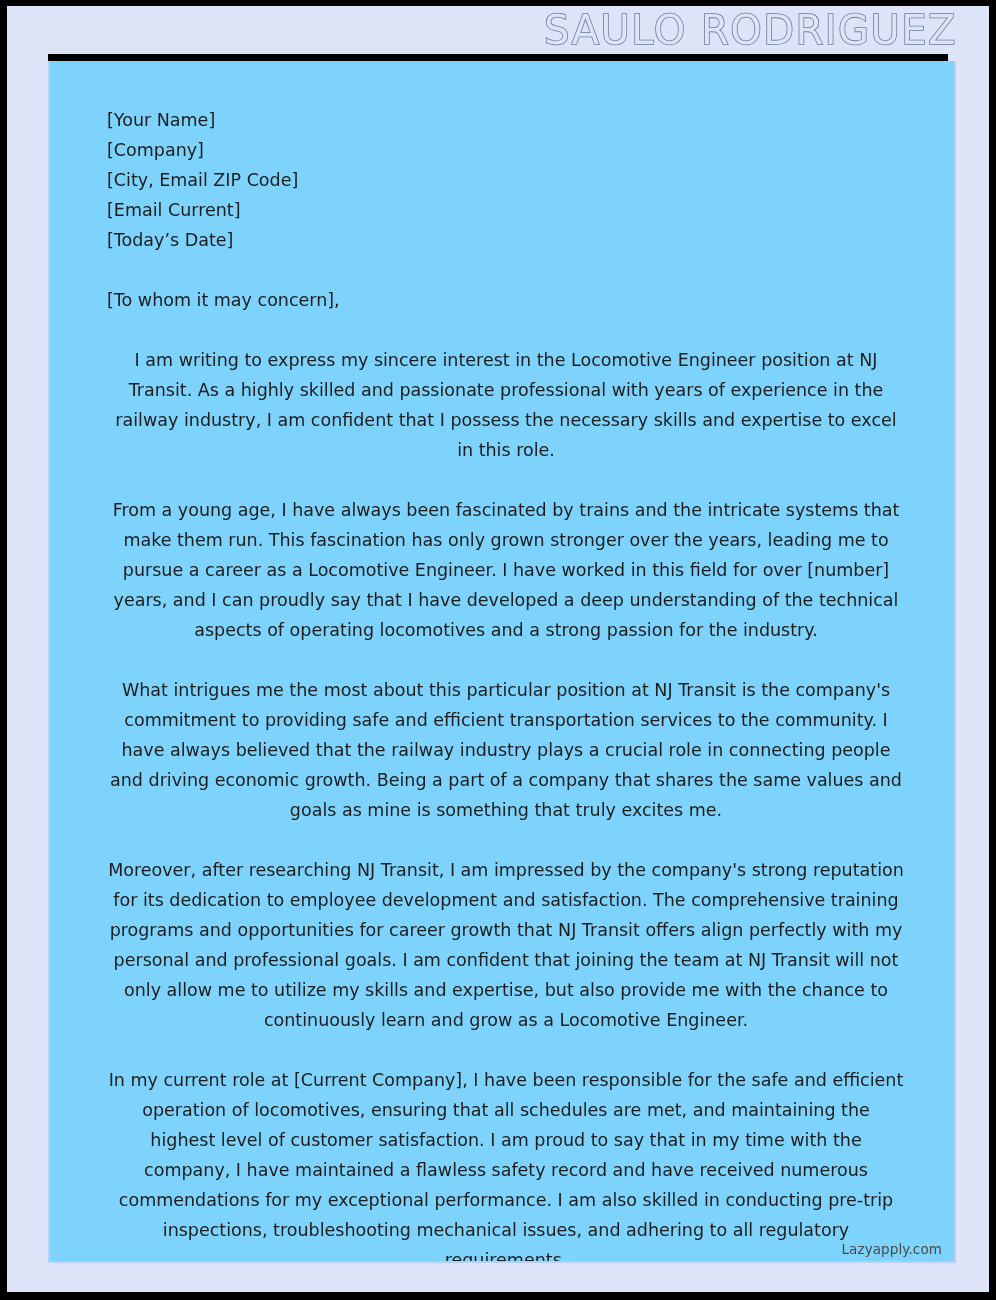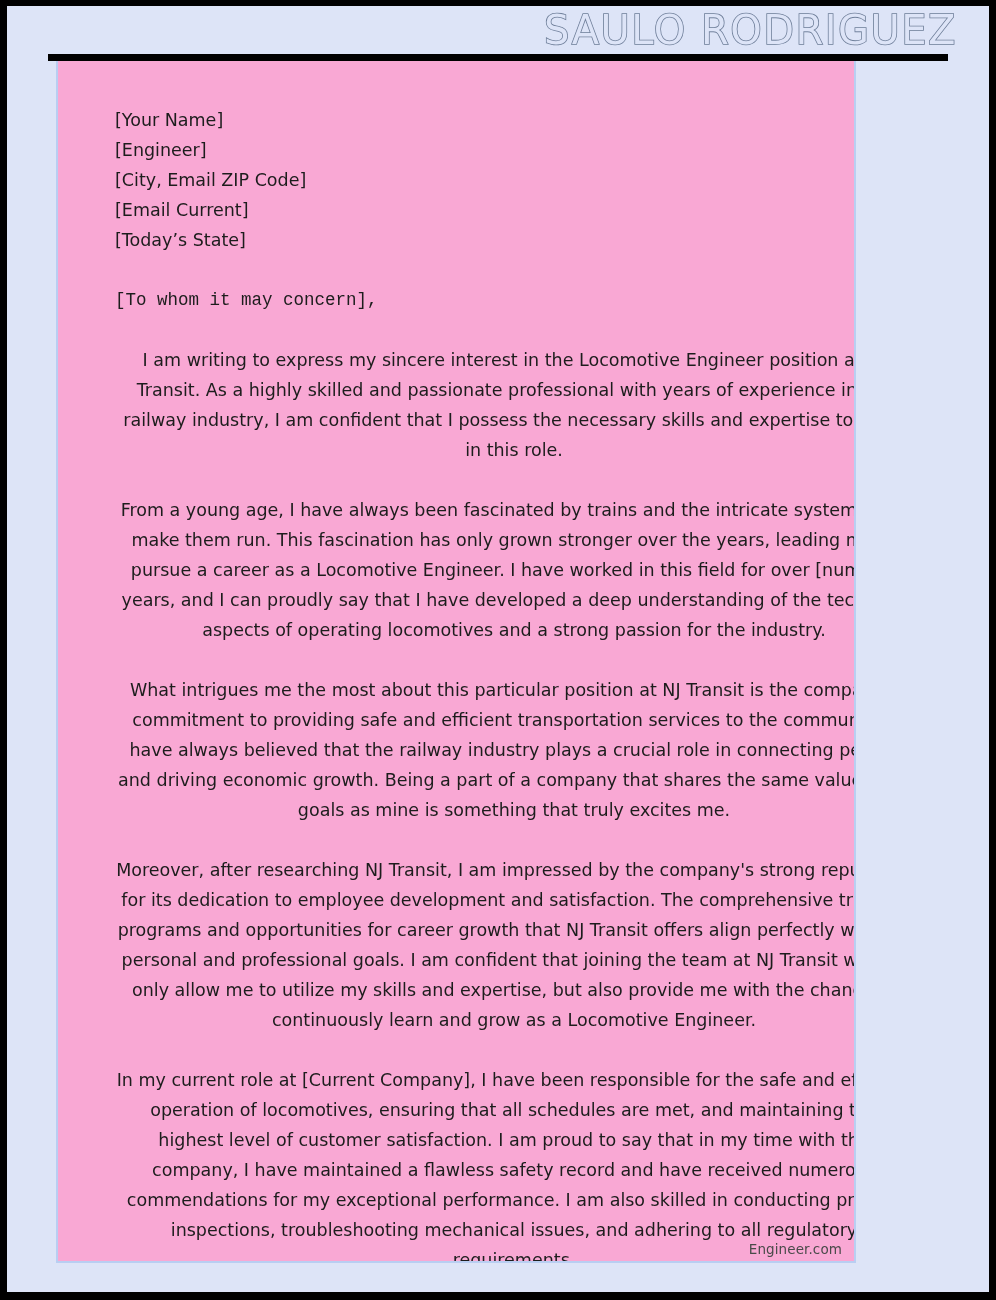--- a/index.html
+++ b/index.html
@@ -63,29 +63,28 @@
     width: 900px;
     height: 7px;
     background: #000000;
   }
 
   
   .letter-card {
     position: absolute;
     left: 41px;
     top: 55px;
-    width: 800px;
+    width: 908px;
     height: 1202px;
-    background: #f9a8d4;
+    background: #7dd3fc;
     border-left: 2px solid #b9cef2;
     border-right: 2px solid #b9cef2;
     border-bottom: 2px solid #b9cef2;
     box-sizing: border-box;
     overflow: hidden;
-    margin-left: 8px;
   }
 
   .letter-body {
     position: absolute;
     left: 57px;
     top: 44px;
     width: 798px;
     font-family: "DejaVu Sans", sans-serif;
     font-size: 17.5px;
     line-height: 30px;
@@ -94,21 +93,20 @@
 
   .addr-block {
     margin: 0 0 30px 0;
   }
   .addr-line {
     display: block;
     white-space: nowrap;
   }
   .salutation {
     margin: 0 0 30px 0;
-    font-family: Liberation Mono, monospace;
   }
   .para {
     margin: 0 0 30px 0;
     text-align: center;
   }
   .para:last-child {
     margin-bottom: 0;
   }
 
   
@@ -134,33 +132,33 @@
   </div>
 
   <div class="card-toprule"></div>
 
   <div class="letter-card">
 
     <div class="letter-body">
 
       <div class="addr-block">
         <span class="addr-line">[Your Name]</span>
-        <span class="addr-line">[Engineer]</span>
+        <span class="addr-line">[Company]</span>
         <span class="addr-line">[City, Email ZIP Code]</span>
         <span class="addr-line">[Email Current]</span>
-        <span class="addr-line">[Today’s State]</span>
+        <span class="addr-line">[Today’s Date]</span>
       </div>
 
       <p class="salutation">[To whom it may concern],</p>
 
       <p class="para">I am writing to express my sincere interest in the Locomotive Engineer position at NJ Transit. As a highly skilled and passionate professional with years of experience in the railway industry, I am confident that I possess the necessary skills and expertise to excel in this role.</p>
       <p class="para">From a young age, I have always been fascinated by trains and the intricate systems that make them run. This fascination has only grown stronger over the years, leading me to pursue a career as a Locomotive Engineer. I have worked in this field for over [number] years, and I can proudly say that I have developed a deep understanding of the technical aspects of operating locomotives and a strong passion for the industry.</p>
       <p class="para">What intrigues me the most about this particular position at NJ Transit is the company's commitment to providing safe and efficient transportation services to the community. I have always believed that the railway industry plays a crucial role in connecting people and driving economic growth. Being a part of a company that shares the same values and goals as mine is something that truly excites me.</p>
       <p class="para">Moreover, after researching NJ Transit, I am impressed by the company's strong reputation for its dedication to employee development and satisfaction. The comprehensive training programs and opportunities for career growth that NJ Transit offers align perfectly with my personal and professional goals. I am confident that joining the team at NJ Transit will not only allow me to utilize my skills and expertise, but also provide me with the chance to continuously learn and grow as a Locomotive Engineer.</p>
       <p class="para">In my current role at [Current Company], I have been responsible for the safe and efficient operation of locomotives, ensuring that all schedules are met, and maintaining the highest level of customer satisfaction. I am proud to say that in my time with the company, I have maintained a flawless safety record and have received numerous commendations for my exceptional performance. I am also skilled in conducting pre-trip inspections, troubleshooting mechanical issues, and adhering to all regulatory requirements.</p>
 
     </div>
 
-    <div class="watermark">Engineer.com</div>
+    <div class="watermark">Lazyapply.com</div>
 
   </div>
 
 </div>
 
 </body></html>

